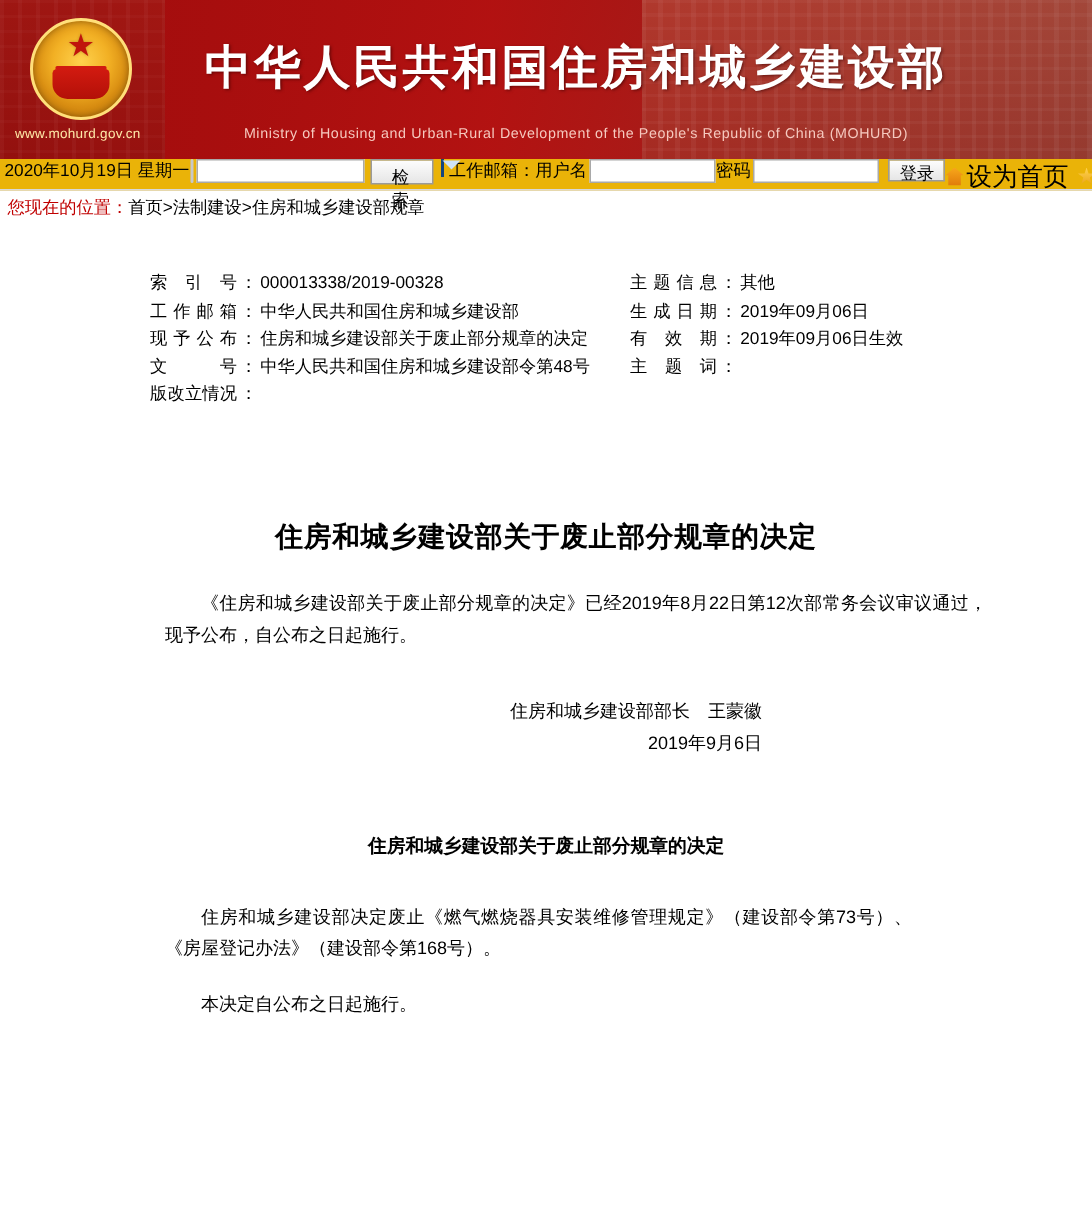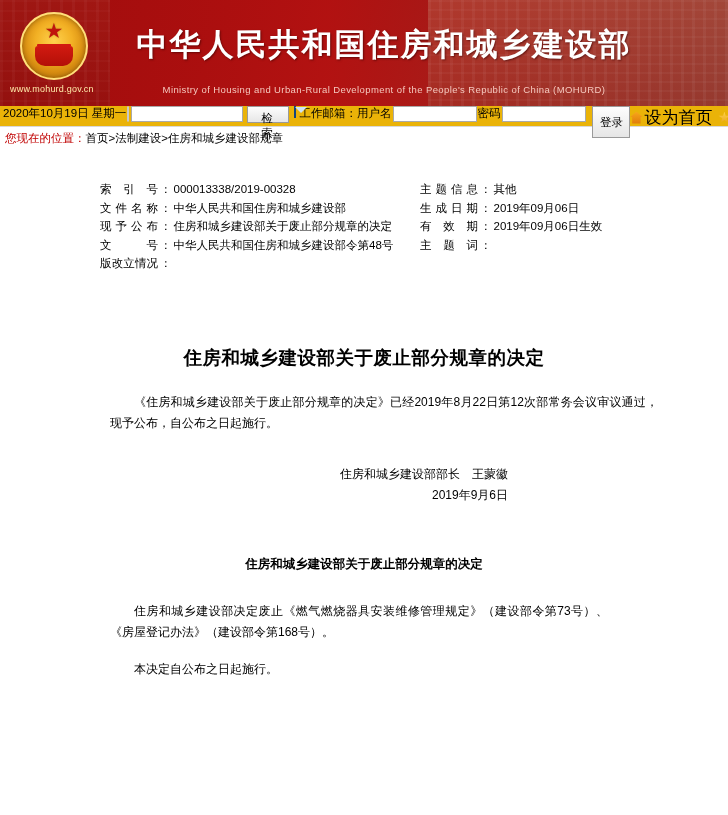--- a/index.html
+++ b/index.html
@@ -164,21 +164,21 @@
   .tb-field {
     width: 84px; height: 16px;
     border: 1px solid #a9a9a9;
     background: #fff;
     font-size: 11px;
     padding: 0 2px;
     outline: none;
   }
   .tb-gap { width: 10px; }
   .tb-login {
-    height: 32px;
+    height: 15px;
     min-width: 38px;
     margin-left: 6px;
     border: 1px solid #9a9a9a;
     background: linear-gradient(180deg,#fdfdfd 0%,#e6e6e6 100%);
     font-size: 11.5px;
     cursor: pointer;
   }
   .tb-right {
     margin-left: auto;
     display: flex;
@@ -321,21 +321,21 @@
 <div class="breadcrumb">
   <span class="bc-label">您现在的位置：</span><span class="bc-path"><a href="#">首页</a><span>&gt;</span><a href="#">法制建设</a><span>&gt;</span><a href="#">住房和城乡建设部规章</a></span>
 </div>
 
 <div class="meta">
   <div class="meta-col left">
     <div class="meta-row">
       <span class="meta-key">索引号</span><span class="meta-sep">：</span><span>000013338/2019-00328</span>
     </div>
     <div class="meta-row">
-      <span class="meta-key">文件名称</span><span class="meta-sep">：</span><span>中华人民共和国住房和城乡建设部</span>
+      <span class="meta-key">工作邮箱</span><span class="meta-sep">：</span><span>中华人民共和国住房和城乡建设部</span>
     </div>
     <div class="meta-row">
       <span class="meta-key">现予公布</span><span class="meta-sep">：</span><span>住房和城乡建设部关于废止部分规章的决定</span>
     </div>
     <div class="meta-row">
       <span class="meta-key">文号</span><span class="meta-sep">：</span><span>中华人民共和国住房和城乡建设部令第48号</span>
     </div>
     <div class="meta-row">
       <span class="meta-key">版改立情况</span><span class="meta-sep">：</span><span></span>
     </div>

